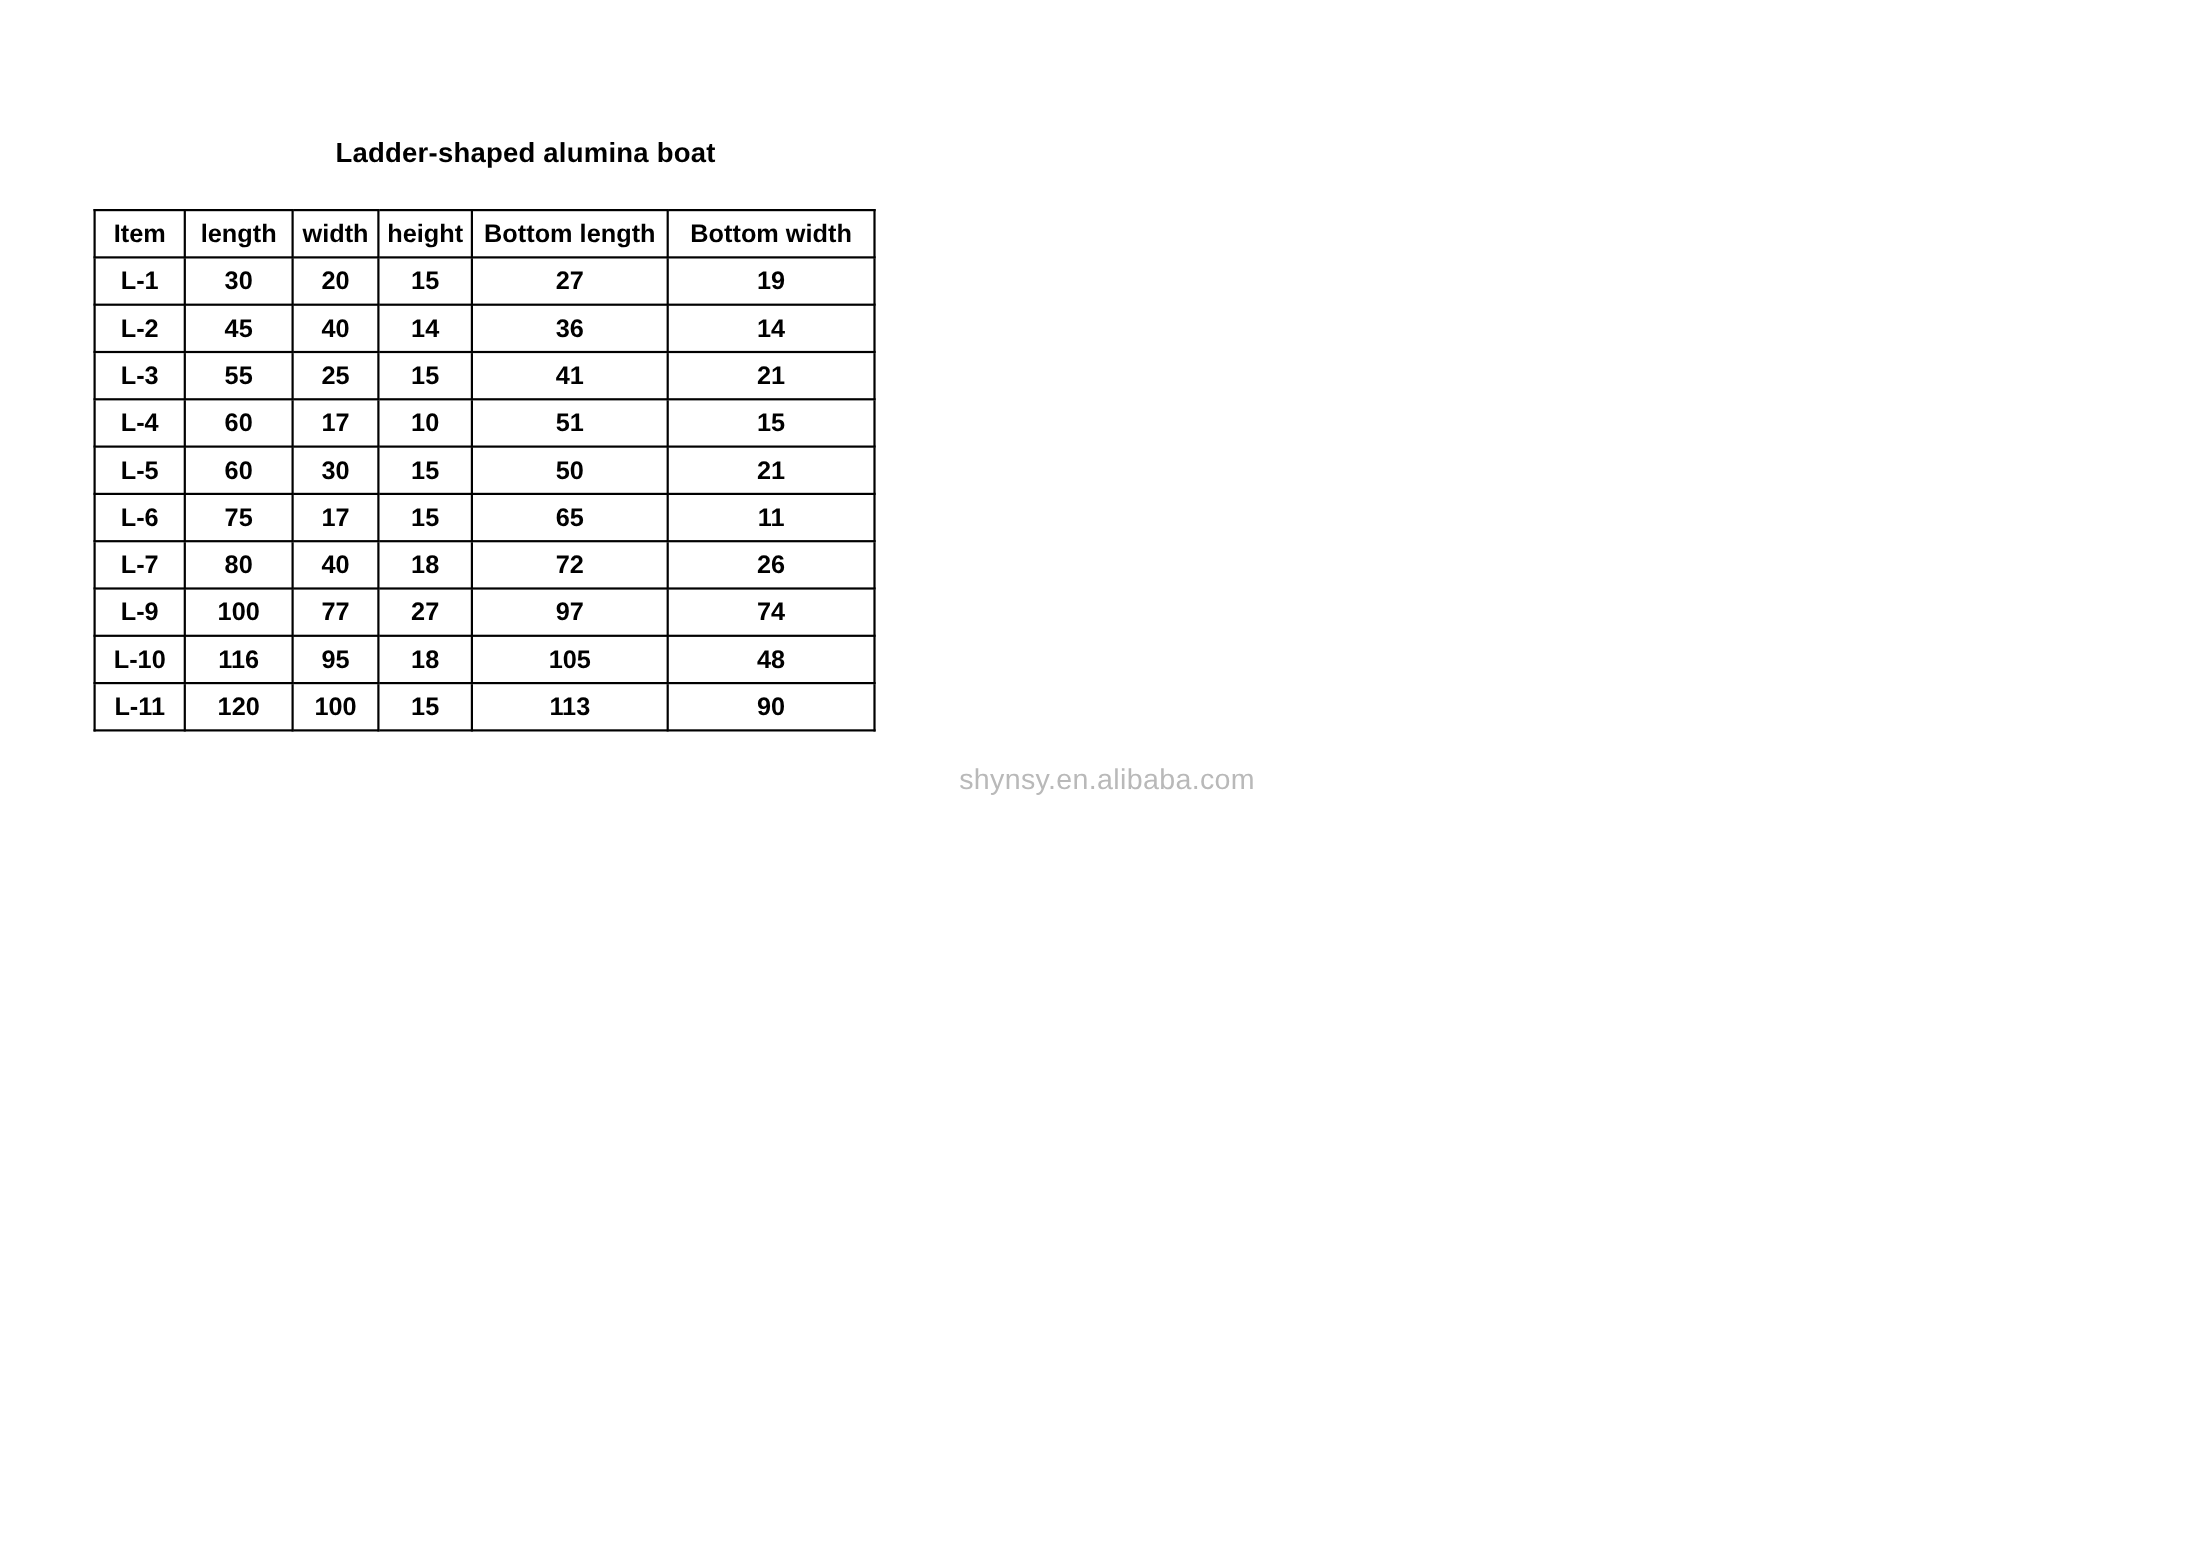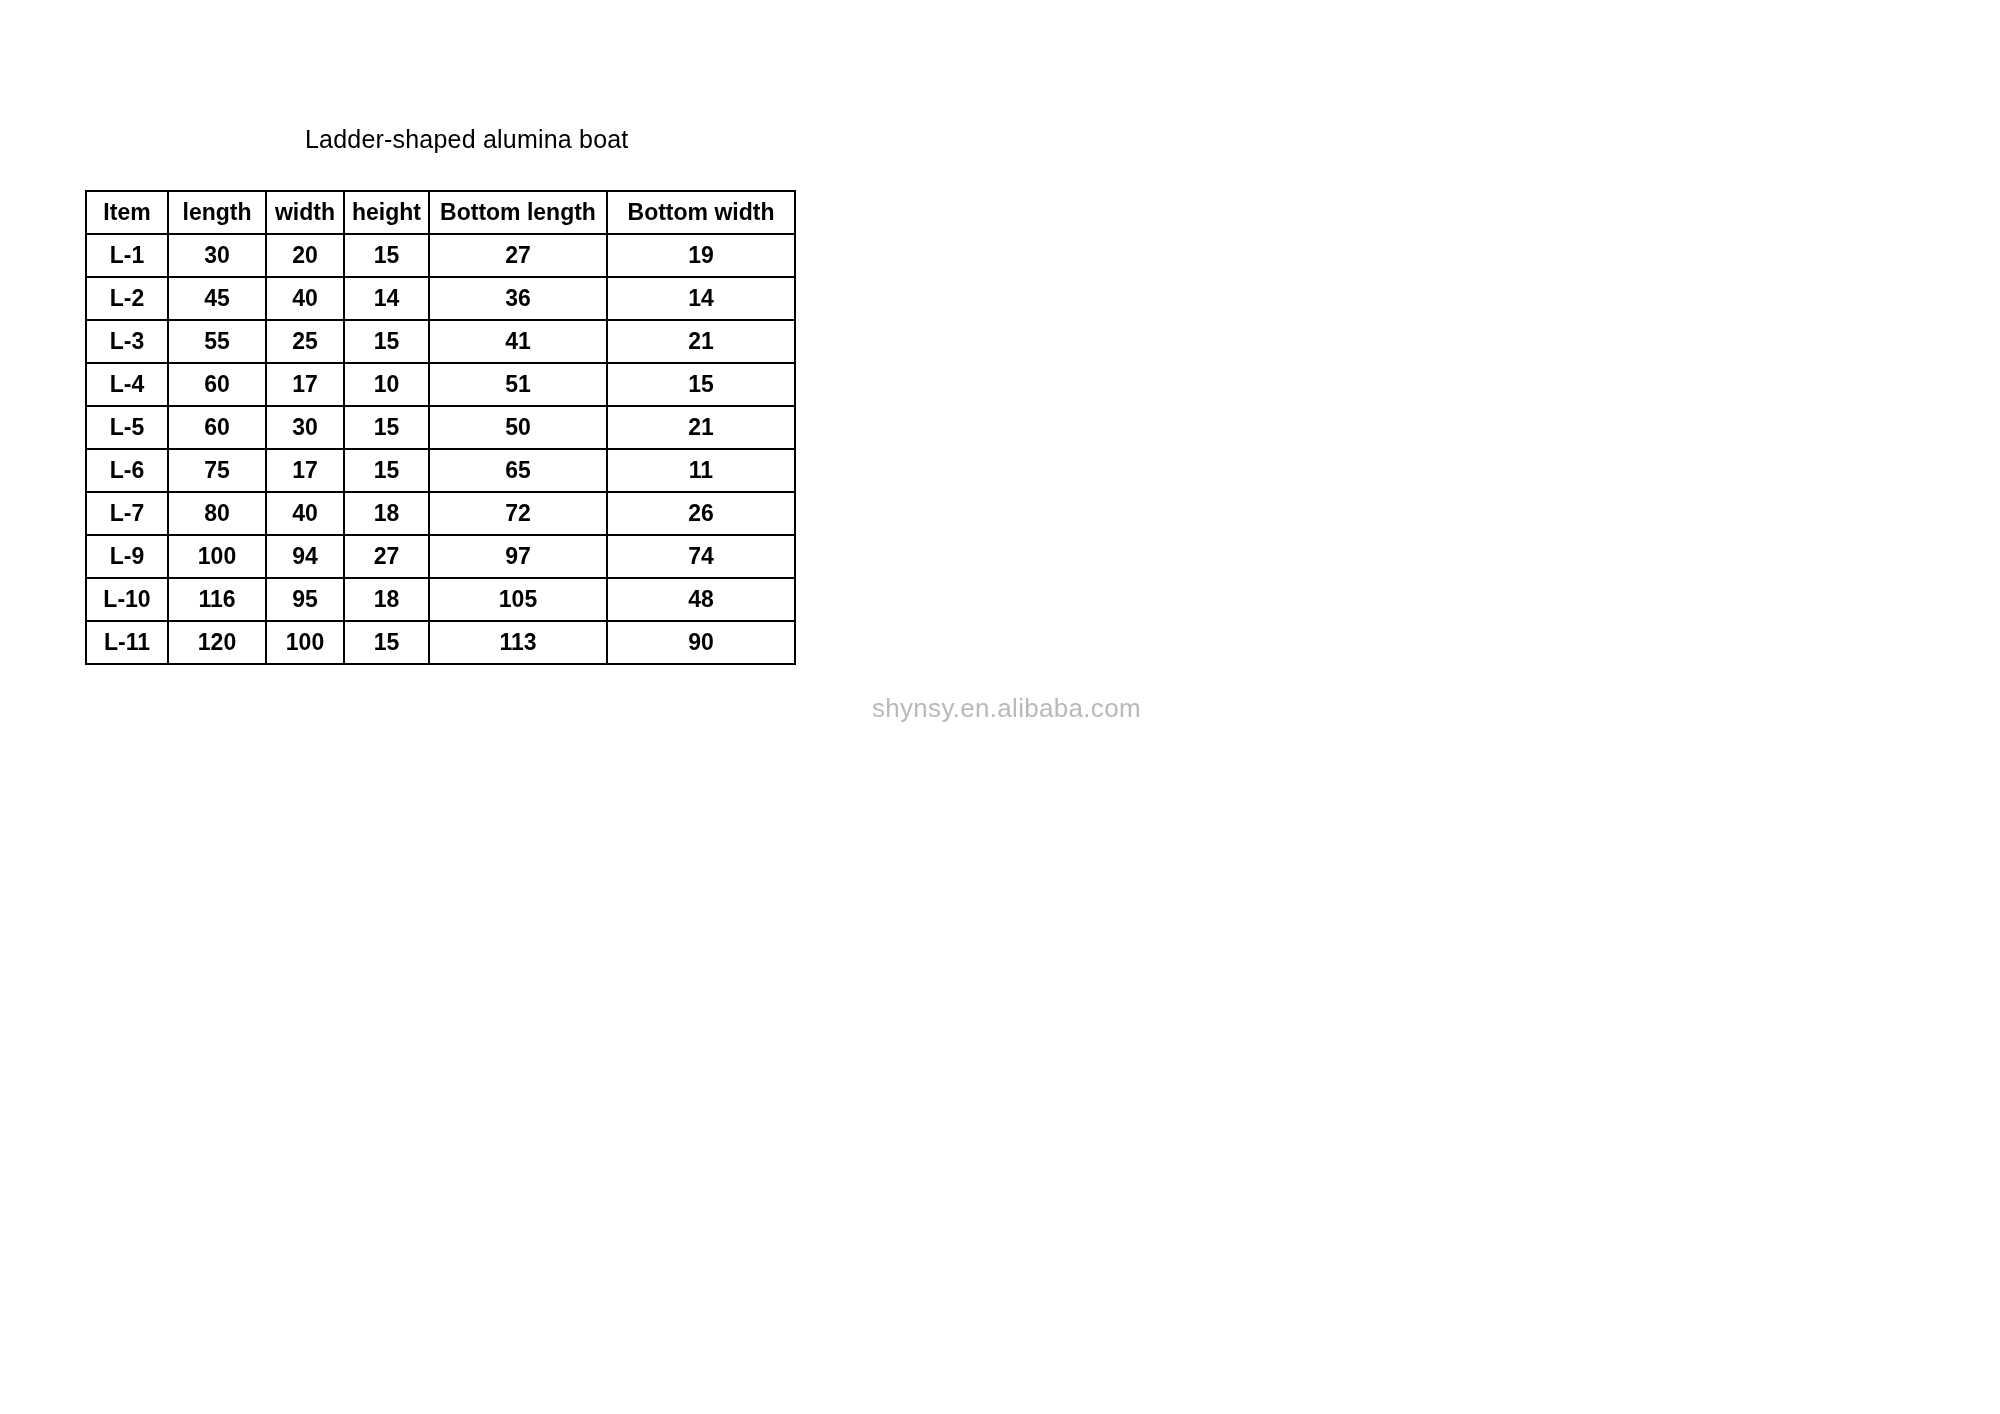--- a/index.html
+++ b/index.html
@@ -20,21 +20,21 @@
     position: absolute;
     inset: 0;
     background: #ffffff;
   }
 
   .title {
     position: absolute;
     left: 305px;
     top: 125px;
     font-size: 25px;
-    font-weight: normal;
+    font-weight: bold;
     letter-spacing: 0.2px;
     white-space: nowrap;
   }
 
   .spec-table {
     position: absolute;
     left: 85px;
     top: 190px;
     border-collapse: collapse;
     table-layout: fixed;
@@ -152,21 +152,21 @@
         <td>L-7</td>
         <td>80</td>
         <td>40</td>
         <td>18</td>
         <td>72</td>
         <td>26</td>
       </tr>
       <tr>
         <td>L-9</td>
         <td>100</td>
-        <td>94</td>
+        <td>77</td>
         <td>27</td>
         <td>97</td>
         <td>74</td>
       </tr>
       <tr>
         <td>L-10</td>
         <td>116</td>
         <td>95</td>
         <td>18</td>
         <td>105</td>

